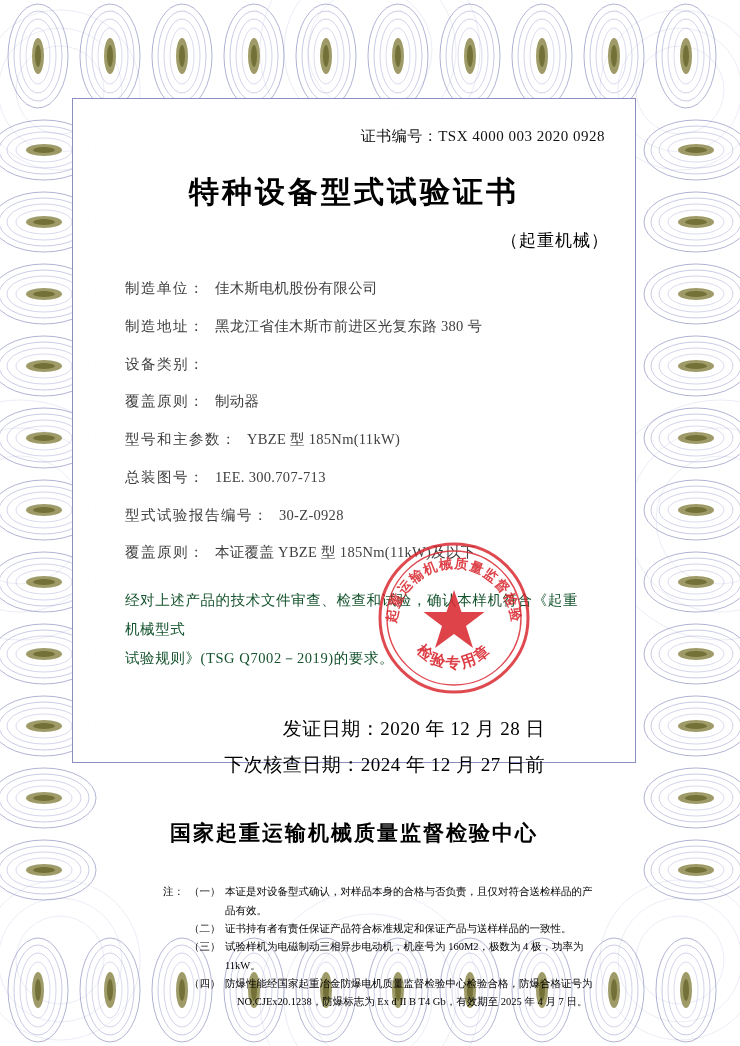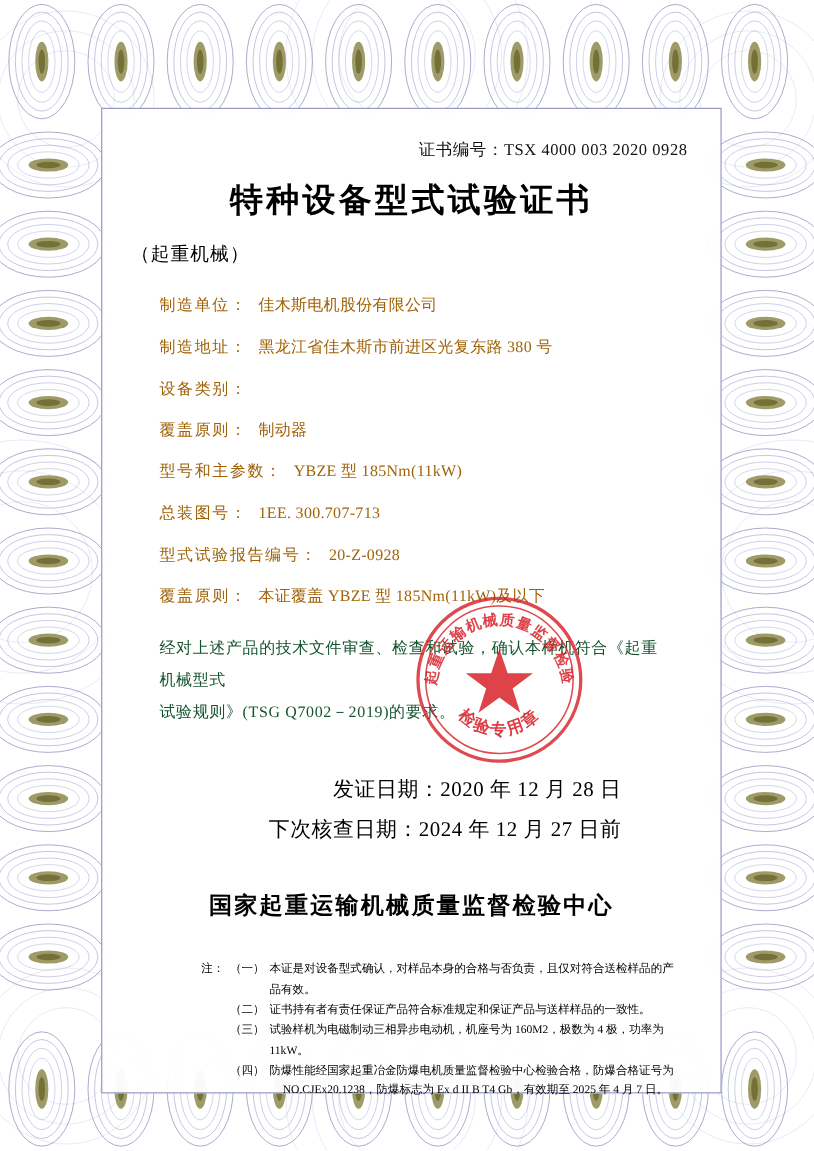--- a/index.html
+++ b/index.html
@@ -26,24 +26,24 @@
   }
   .border-layer svg {
     display: block;
     width: 740px;
     height: 1046px;
   }
 
   
   .frame {
     position: absolute;
-    left: 92px;
+    left: 72px;
     top: 98px;
     width: 564px;
-    height: 896px;
+    height: 665px;
     background: rgba(255,255,255,0.96);
     border: 1px solid #8b8fbf;
     box-sizing: border-box;
   }
   .inner {
     position: absolute;
     left: 0;
     top: 0;
     width: 100%;
     height: 100%;
@@ -57,43 +57,43 @@
     color: #111;
     letter-spacing: 0.5px;
     margin-top: 10px;
     margin-right: 4px;
   }
   .title {
     text-align: center;
     font-size: 30px;
     font-weight: bold;
     letter-spacing: 3px;
-    margin-top: 16px;
+    margin-top: 26px;
     color: #000;
   }
   .subtitle {
-    text-align: left;
+    text-align: right;
     font-size: 17px;
     margin-top: 16px;
     letter-spacing: 1px;
     color: #000;
   }
 
   .fields {
     margin-top: 26px;
     padding-left: 26px;
     padding-right: 10px;
   }
   .field-row {
     display: flex;
     align-items: flex-start;
     font-size: 14.5px;
     line-height: 1.5;
     margin-bottom: 16px;
-    color: #a16207;
+    color: #404040;
   }
   .field-label {
     flex: 0 0 auto;
     letter-spacing: 1.5px;
     white-space: nowrap;
   }
   .field-value {
     flex: 1 1 auto;
     padding-left: 10px;
     letter-spacing: 0.3px;
@@ -310,21 +310,21 @@
         <div class="field-row">
           <span class="field-label">型号和主参数：</span>
           <span class="field-value">YBZE 型 185Nm(11kW)</span>
         </div>
         <div class="field-row">
           <span class="field-label">总装图号：</span>
           <span class="field-value">1EE. 300.707-713</span>
         </div>
         <div class="field-row">
           <span class="field-label">型式试验报告编号：</span>
-          <span class="field-value">20-Z-0928</span>
+          <span class="field-value">30-Z-0928</span>
         </div>
         <div class="field-row">
           <span class="field-label">覆盖原则：</span>
           <span class="field-value">本证覆盖 YBZE 型 185Nm(11kW)及以下</span>
         </div>
       </div>
 
       <div class="statement">
         <span class="indent">经对上述产品的技术文件审查、检查和试验，确认本样机符合《起重机械型式</span>
         <span class="indent">试验规则》(TSG Q7002－2019)的要求。</span>

